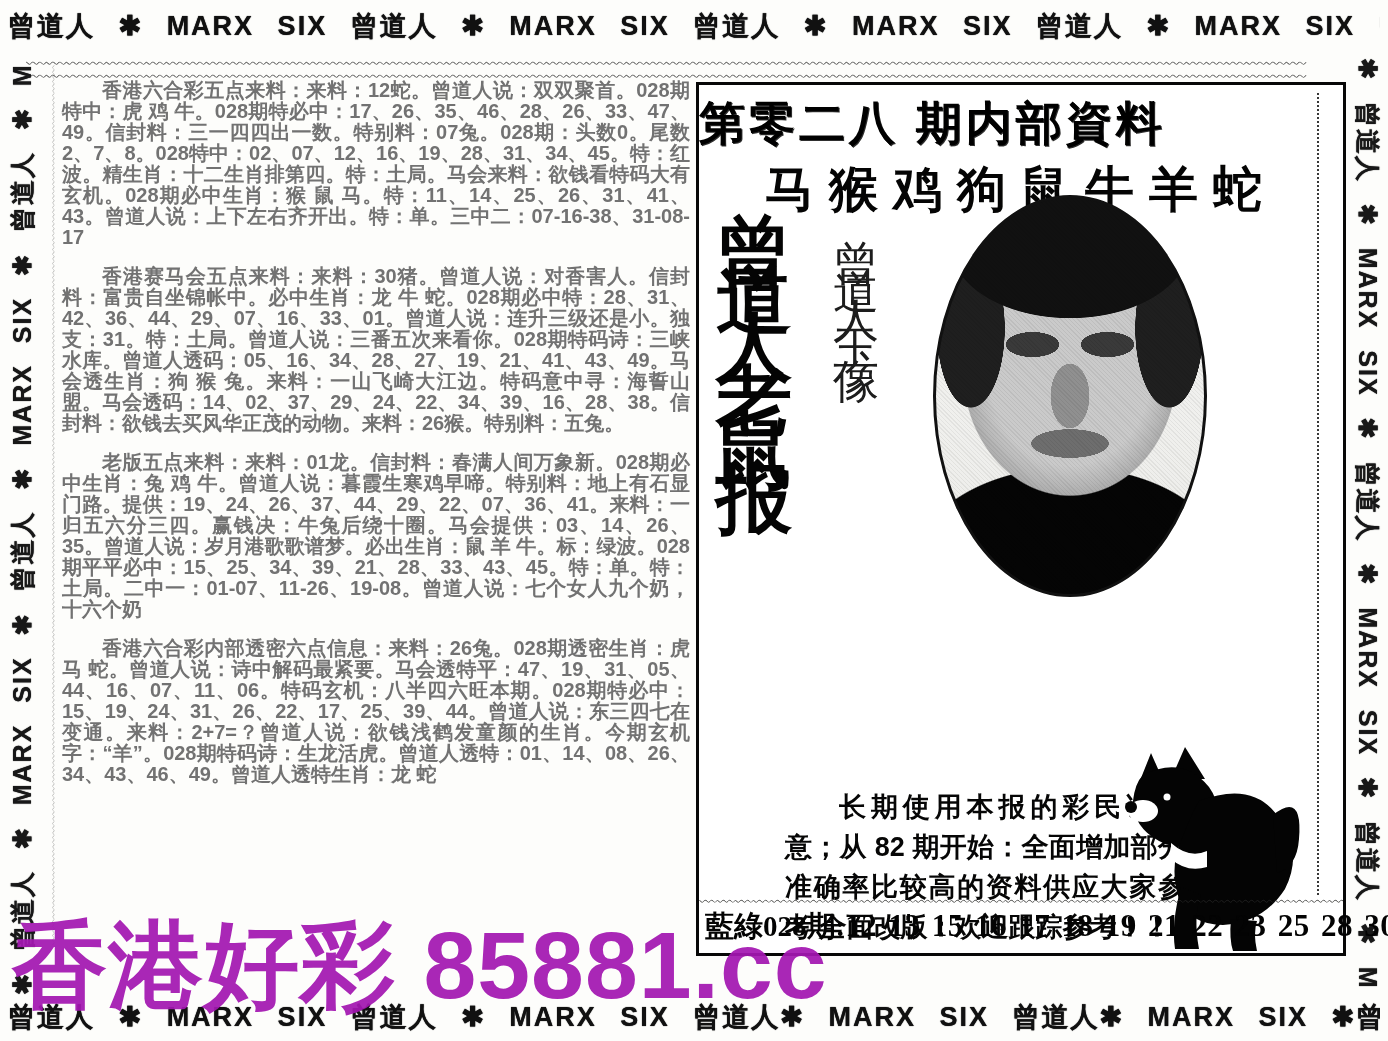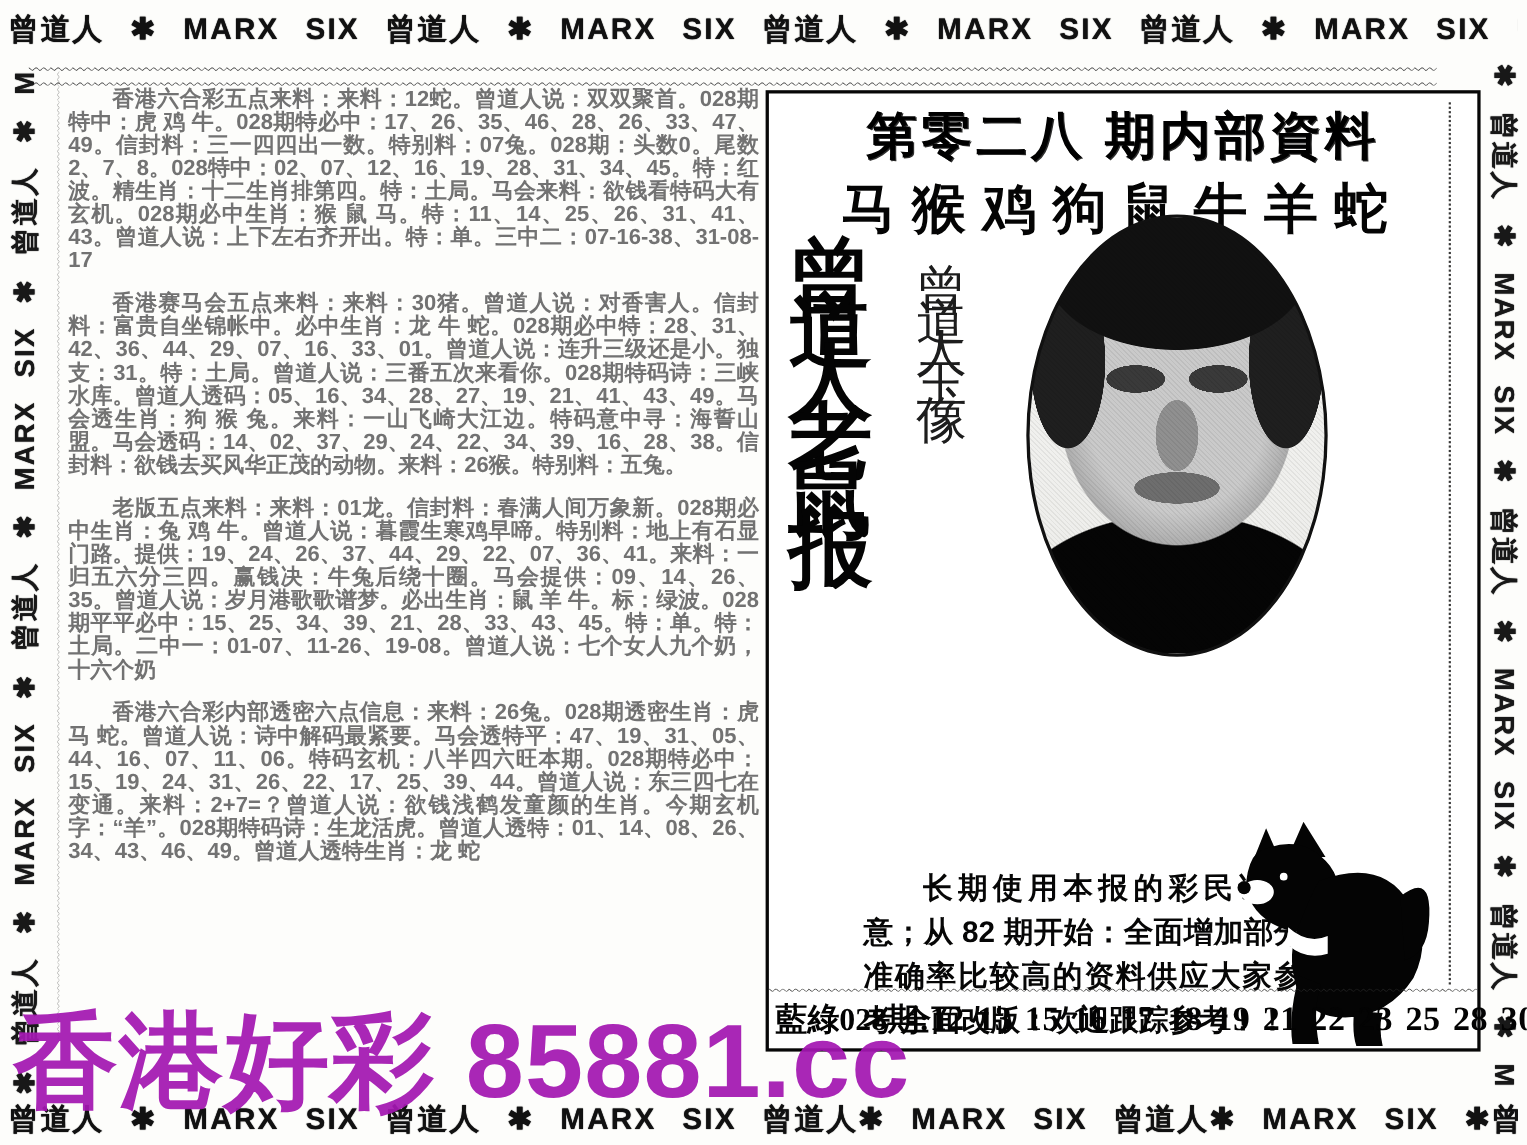--- a/index.html
+++ b/index.html
@@ -48,21 +48,21 @@
   
   .panel{
     position:absolute;left:696px;top:82px;width:650px;height:874px;
     border:3px solid #0d0d0d;box-sizing:border-box;background:#fefefd;
   }
   .panel-dashed{
     position:absolute;top:8px;bottom:58px;right:24px;width:0;
     border-right:2px dotted #3a3a3a;
   }
   .panel-title1{
-    margin-top:8px;text-align:center;font-size:46px;font-weight:900;
+    margin-top:8px;font-size:46px;font-weight:900;
     letter-spacing:4px;color:#060606;text-shadow:1px 1px 0 #333;
     white-space:nowrap;
   }
   .panel-title2{
     text-align:center;font-size:49px;font-weight:800;letter-spacing:15px;
     margin-top:2px;color:#0a0a0a;white-space:nowrap;
   }
   .masthead{
     position:absolute;left:8px;top:66px;height:794px;
     writing-mode:vertical-rl;text-orientation:upright;
@@ -132,21 +132,21 @@
 
 <div class="wave-divider">
   <span>﹏﹏﹏﹏﹏﹏﹏﹏﹏﹏﹏﹏﹏﹏﹏﹏﹏﹏﹏﹏﹏﹏﹏﹏﹏﹏﹏﹏﹏﹏﹏﹏﹏﹏﹏﹏﹏﹏﹏﹏﹏﹏﹏﹏﹏﹏﹏﹏﹏﹏﹏﹏﹏﹏﹏﹏﹏﹏﹏﹏﹏﹏﹏﹏</span>
   <span>﹏﹏﹏﹏﹏﹏﹏﹏﹏﹏﹏﹏﹏﹏﹏﹏﹏﹏﹏﹏﹏﹏﹏﹏﹏﹏﹏﹏﹏﹏﹏﹏﹏﹏﹏﹏﹏﹏﹏﹏﹏﹏﹏﹏﹏﹏﹏﹏﹏﹏﹏﹏﹏﹏﹏﹏﹏﹏﹏﹏﹏﹏﹏﹏</span>
 </div>
 <div class="left-scribble">﹏﹏﹏﹏﹏﹏﹏﹏﹏﹏﹏﹏﹏﹏﹏﹏﹏﹏﹏﹏﹏﹏﹏﹏﹏﹏﹏﹏﹏﹏﹏﹏﹏﹏﹏﹏﹏﹏﹏﹏﹏﹏﹏﹏﹏﹏﹏﹏﹏﹏﹏﹏﹏﹏﹏﹏﹏﹏﹏﹏﹏﹏﹏﹏</div>
 
 <div class="left-col">
   <p>香港六合彩五点来料：来料：12蛇。曾道人说：双双聚首。028期特中：虎 鸡 牛。028期特必中：17、26、35、46、28、26、33、47、49。信封料：三一四四出一数。特别料：07兔。028期：头数0。尾数2、7、8。028特中：02、07、12、16、19、28、31、34、45。特：红波。精生肖：十二生肖排第四。特：土局。马会来料：欲钱看特码大有玄机。028期必中生肖：猴 鼠 马。特：11、14、25、26、31、41、43。曾道人说：上下左右齐开出。特：单。三中二：07-16-38、31-08-17</p>
   <p>香港赛马会五点来料：来料：30猪。曾道人说：对香害人。信封料：富贵自坐锦帐中。必中生肖：龙 牛 蛇。028期必中特：28、31、42、36、44、29、07、16、33、01。曾道人说：连升三级还是小。独支：31。特：土局。曾道人说：三番五次来看你。028期特码诗：三峡水库。曾道人透码：05、16、34、28、27、19、21、41、43、49。马会透生肖：狗 猴 兔。来料：一山飞崎大江边。特码意中寻：海誓山盟。马会透码：14、02、37、29、24、22、34、39、16、28、38。信封料：欲钱去买风华正茂的动物。来料：26猴。特别料：五兔。</p>
-  <p>老版五点来料：来料：01龙。信封料：春满人间万象新。028期必中生肖：兔 鸡 牛。曾道人说：暮霞生寒鸡早啼。特别料：地上有石显门路。提供：19、24、26、37、44、29、22、07、36、41。来料：一归五六分三四。赢钱决：牛兔后绕十圈。马会提供：09、14、26、35。曾道人说：岁月港歌歌谱梦。必出生肖：鼠 羊 牛。标：绿波。028期平平必中：15、25、34、39、21、28、33、43、45。特：单。特：土局。二中一：01-07、11-26、19-08。曾道人说：七个女人九个奶，十六个奶</p>
+  <p>老版五点来料：来料：01龙。信封料：春满人间万象新。028期必中生肖：兔 鸡 牛。曾道人说：暮霞生寒鸡早啼。特别料：地上有石显门路。提供：19、24、26、37、44、29、22、07、36、41。来料：一归五六分三四。赢钱决：牛兔后绕十圈。马会提供：03、14、26、35。曾道人说：岁月港歌歌谱梦。必出生肖：鼠 羊 牛。标：绿波。028期平平必中：15、25、34、39、21、28、33、43、45。特：单。特：土局。二中一：01-07、11-26、19-08。曾道人说：七个女人九个奶，十六个奶</p>
   <p>香港六合彩内部透密六点信息：来料：26兔。028期透密生肖：虎 马 蛇。曾道人说：诗中解码最紧要。马会透特平：47、19、31、05、44、16、07、11、06。特码玄机：八半四六旺本期。028期特必中：15、19、24、31、26、22、17、25、39、44。曾道人说：东三四七在变通。来料：2+7=？曾道人说：欲钱浅鹤发童颜的生肖。今期玄机字：“羊”。028期特码诗：生龙活虎。曾道人透特：01、14、08、26、34、43、46、49。曾道人透特生肖：龙 蛇</p>
 </div>
 
 <div class="panel">
   <div class="panel-dashed"></div>
 
   <div class="panel-title1">第零二八 期内部資料</div>
   <div class="panel-title2">马猴鸡狗鼠牛羊蛇</div>
 
   <div class="masthead">曾道人老鼠报</div>

